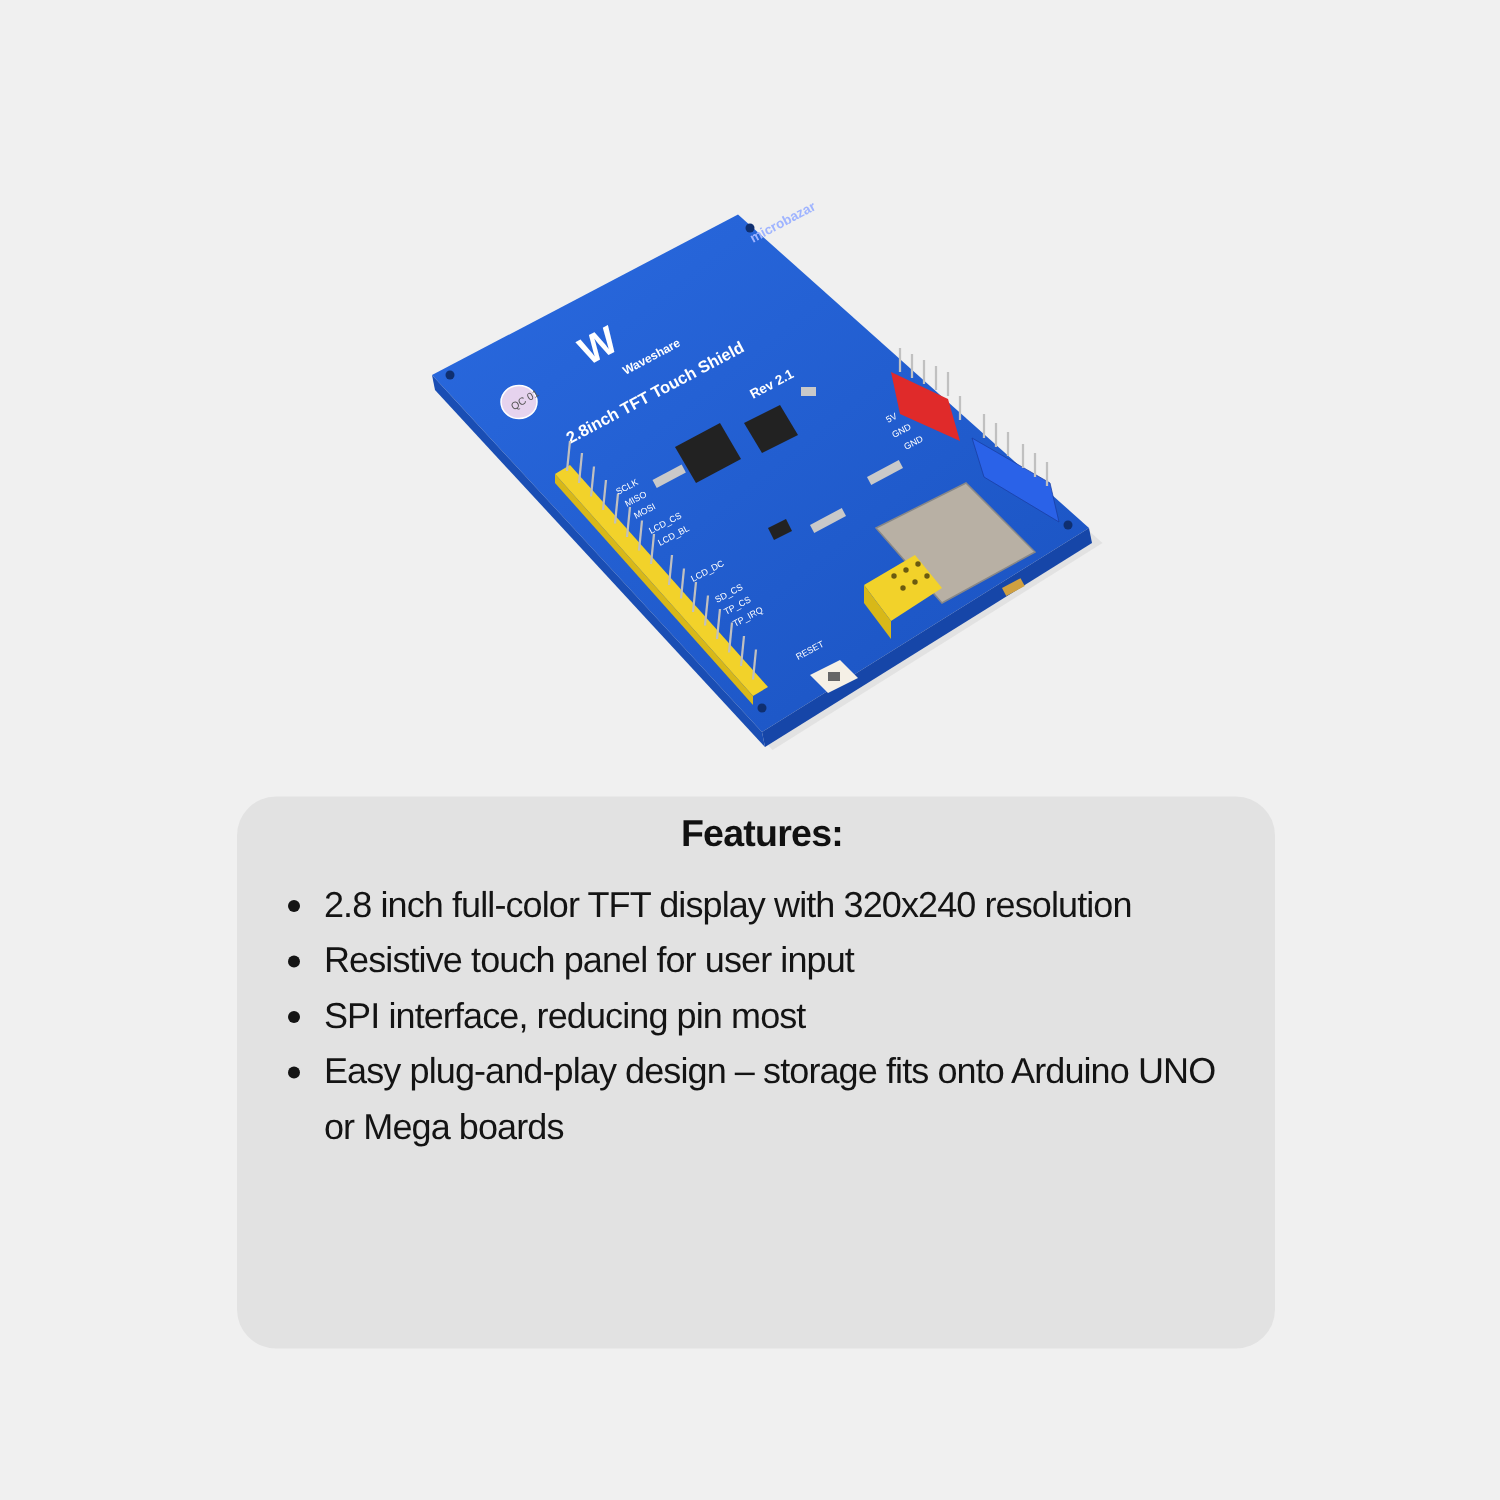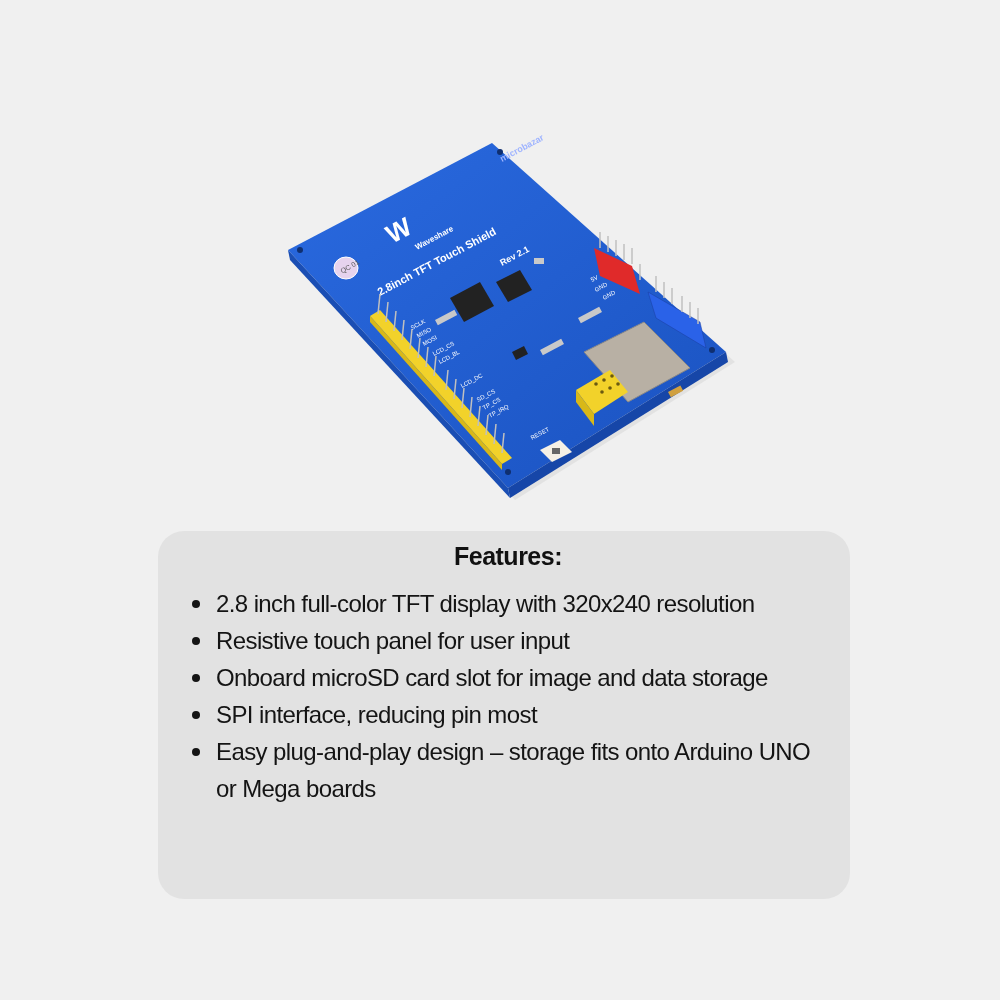--- a/index.html
+++ b/index.html
@@ -155,17 +155,16 @@
 
     <rect x="668" y="392" width="14" height="6" fill="#d0a040" transform="rotate(-28 668 392)"></rect>
   </svg>
 </div>
 
 <div class="features-box">
   <h2 class="features-title">Features:</h2>
   <ul class="features-list">
     <li><span class="bullet"></span><span>2.8 inch full-color TFT display with 320x240 resolution</span></li>
     <li><span class="bullet"></span><span>Resistive touch panel for user input</span></li>
-    <li><span class="bullet"></span><span>Onboard microSD card slot for image and data storage</span></li>
     <li><span class="bullet"></span><span>SPI interface, reducing pin most</span></li>
     <li><span class="bullet"></span><span>Easy plug-and-play design – storage fits onto Arduino UNO or Mega boards</span></li>
   </ul>
 </div>
 
 </body></html>

